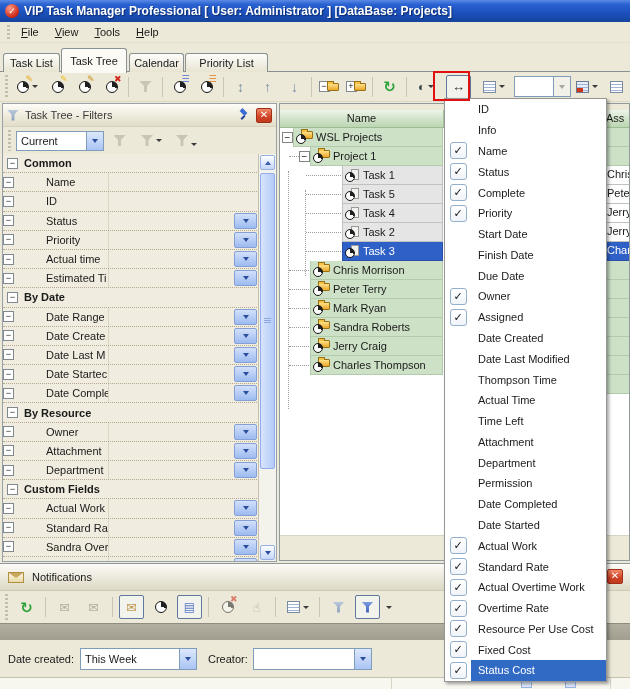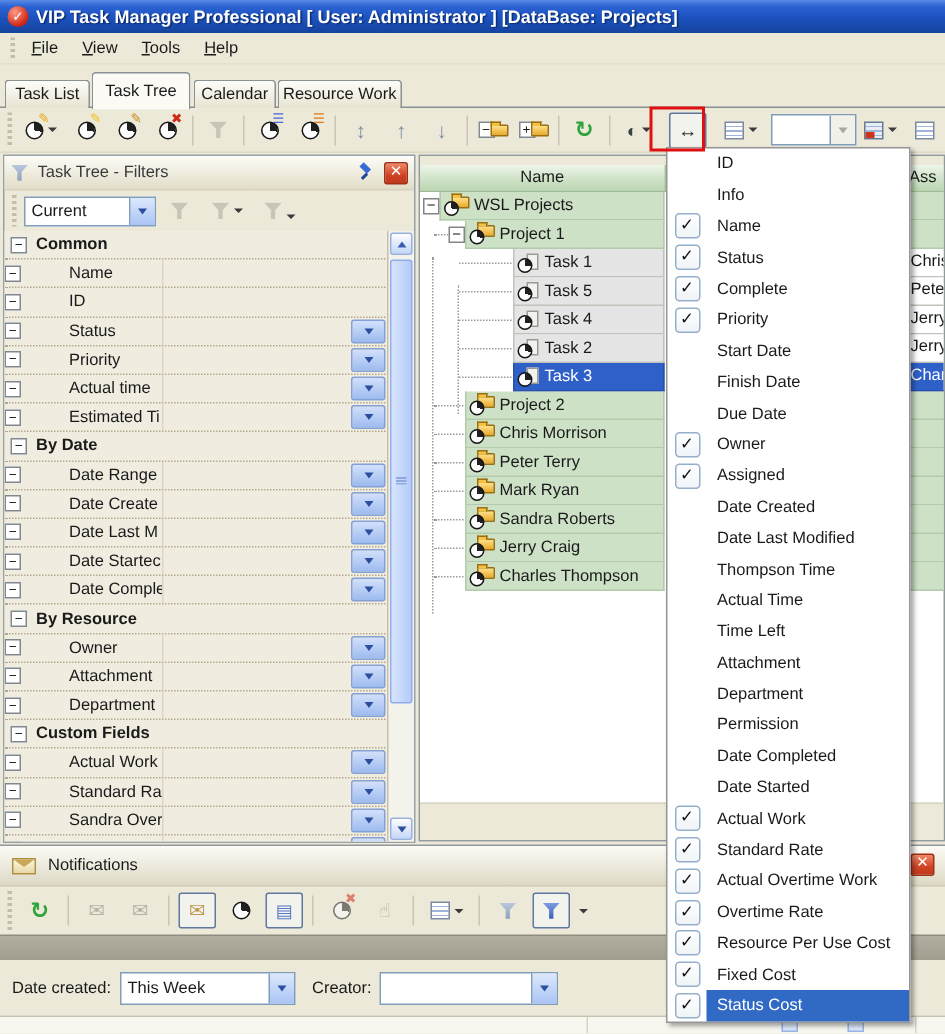--- a/index.html
+++ b/index.html
@@ -154,21 +154,21 @@
     <span class="ttext">VIP Task Manager Professional [ User: Administrator ] [DataBase: Projects]</span>
   </div>
 
   <div class="menubar">
     <span class="grip"></span>
     <span><span class="mitem">File</span><span class="mitem">View</span><span class="mitem">Tools</span><span class="mitem">Help</span></span>
   </div>
 
   <div class="tabbar">
     <div class="tabline"></div>
-    <span><span class="tab t0">Task List</span><span class="tab t1 active">Task Tree</span><span class="tab t2">Calendar</span><span class="tab t3">Resource Work</span></span>
+    <span><span class="tab t0">Task List</span><span class="tab t1 active">Task Tree</span><span class="tab t2">Calendar</span><span class="tab t3">Priority List</span></span>
   </div>
 
   <div class="toolbar">
     <span class="grip"></span>
     <span class="tb" style="min-width:31px">
         <span class="clock">
           <i class="badge" style="color:#e8a818">✎</i>
         </span>
         <span class="caret"></span>
       </span>
@@ -544,30 +544,20 @@
             </span>
           </div><div class="trow l2 task sel">
 
             <span class="inner">
 
               <span class="icontask">
                 <span class="page"></span>
                 <span class="clock"></span>
               </span>
               <span>Task 3</span>
-            </span>
-          </div><div class="trow l1 proj">
-
-            <span class="inner">
-              <span class="iconproj">
-                <span class="folder"></span>
-                <span class="clock"></span>
-              </span>
-
-              <span>Project 2</span>
             </span>
           </div><div class="trow l1 proj">
 
             <span class="inner">
               <span class="iconproj">
                 <span class="folder"></span>
                 <span class="clock"></span>
               </span>
 
               <span>Chris Morrison</span>

